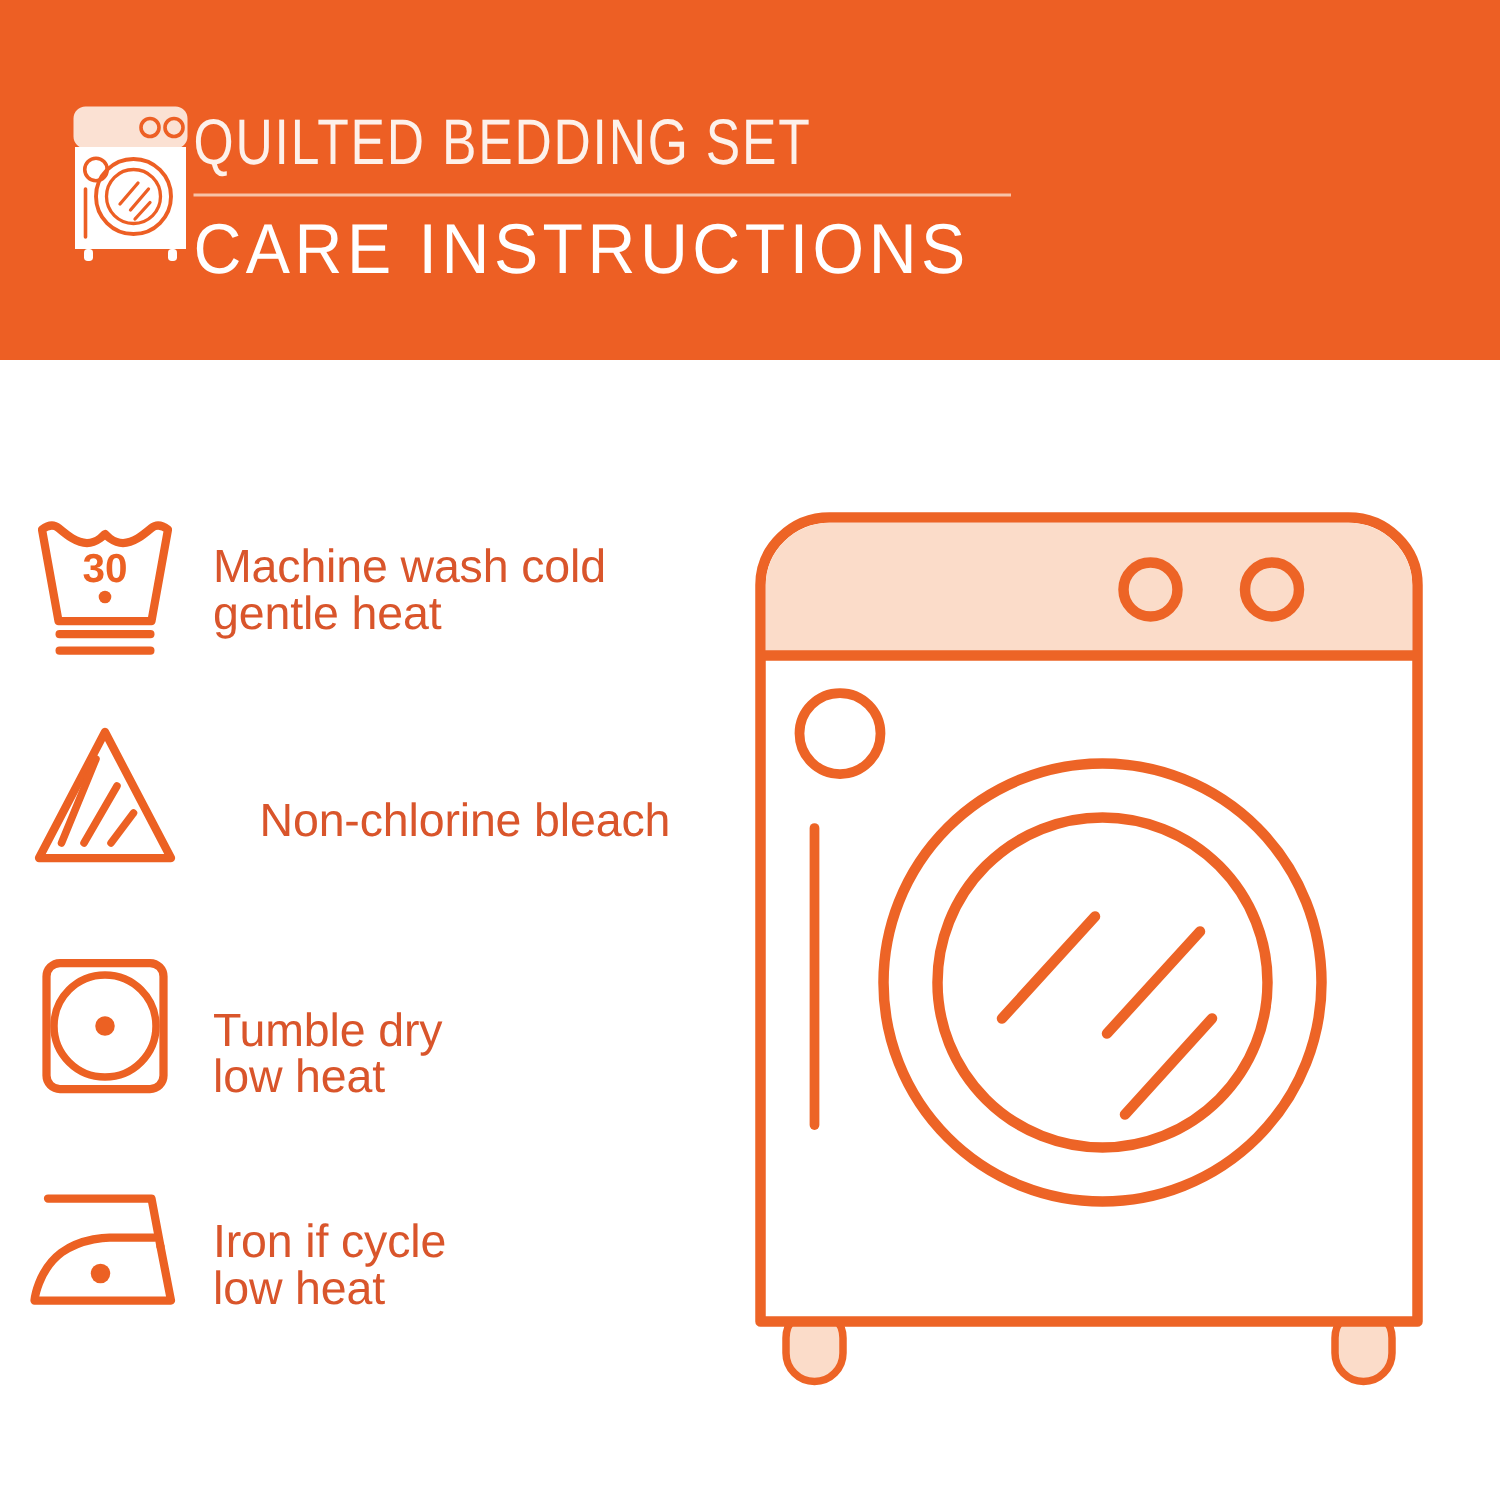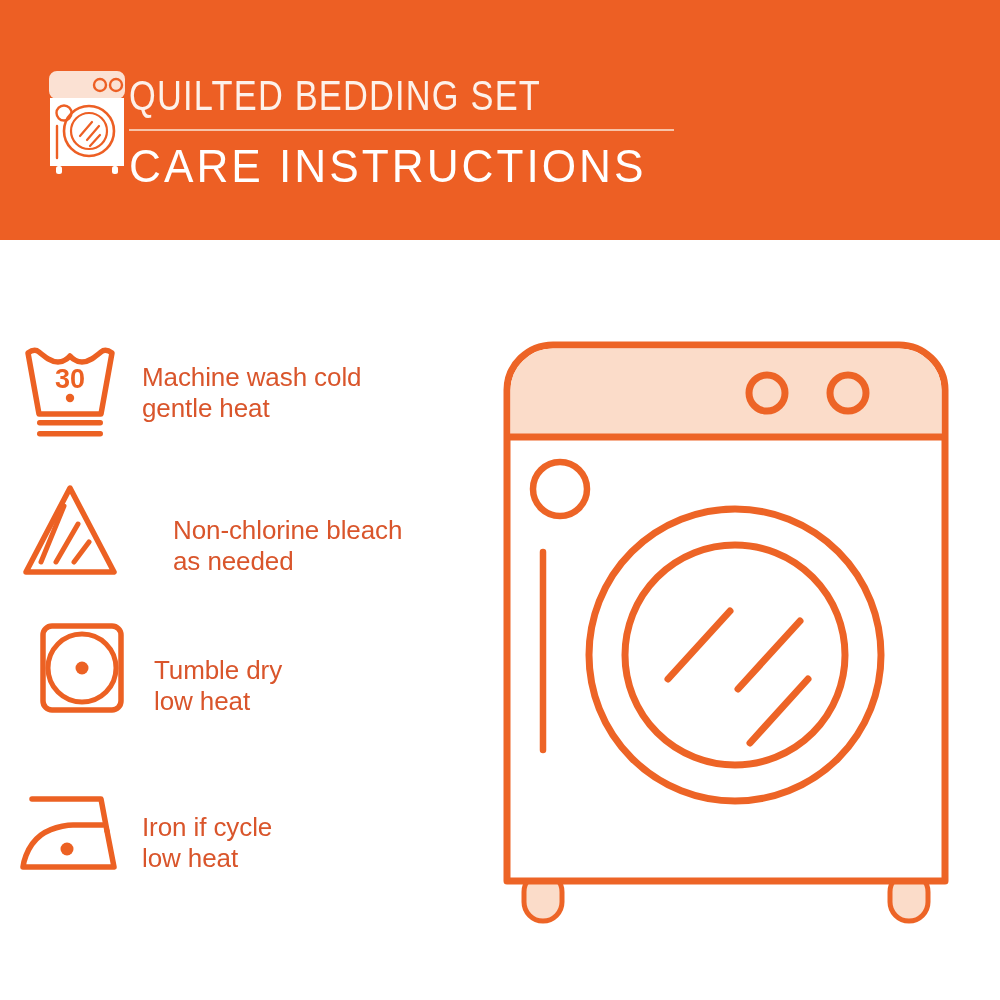--- a/index.html
+++ b/index.html
@@ -50,31 +50,31 @@
     transform:scaleX(0.94);
     transform-origin:left center;
     white-space:nowrap;
   }
 
   
   .care-list { position:absolute; left:0; top:240px; width:480px; height:700px; }
   .care-row { position:absolute; left:0; width:480px; display:flex; align-items:center;gap:12px; }
   .care-row.r0 { top:100px; }
   .care-row.r1 { top:240px; }
-  .care-row.r2 { top:376px;padding-left:12px; }
+  .care-row.r2 { top:392px; }
   .care-row.r3 { top:545px; }
 
   .care-symbol {
     width:130px; min-width:130px;
     display:flex; justify-content:center; align-items:flex-start;
     padding-left:10px;
   }
   .care-text {
     color:#D9552B;
-    font-size:26px;
+    font-size:31px;
     line-height:31px;
     letter-spacing:-0.1px;
     padding-top:2px;
     font-weight:400;
   }
   .care-row.r1 .care-text { padding-top:32px;margin-left:31px; }
   .care-row.r2 .care-text { padding-top:35px; }
   .care-row.r3 .care-text { padding-top:24px; }
 
   
@@ -138,21 +138,20 @@
       <div class="care-symbol">
         <svg width="106" height="100" viewBox="0 0 106 100">
           <path d="M53 8 L97 92 L9 92 Z" fill="none" stroke="#EC6123" stroke-width="5.5" stroke-linejoin="round"></path>
           <path d="M47 26 L24 82" fill="none" stroke="#EC6123" stroke-width="5" stroke-linecap="round"></path>
           <path d="M61 44 L39 82" fill="none" stroke="#EC6123" stroke-width="5" stroke-linecap="round"></path>
           <path d="M72 62 L57 82" fill="none" stroke="#EC6123" stroke-width="5" stroke-linecap="round"></path>
         </svg>
       </div>
       <div class="care-text">
         <div>Non-chlorine bleach</div>
-        <div>as needed</div>
       </div>
     </div>
 
     <div class="care-row r2">
       <div class="care-symbol">
         <svg width="106" height="104" viewBox="0 0 106 104">
           <rect x="14" y="10" width="78" height="84" rx="9" fill="none" stroke="#EC6123" stroke-width="5.5"></rect>
           <circle cx="53" cy="52" r="34" fill="none" stroke="#EC6123" stroke-width="5"></circle>
           <circle cx="53" cy="52" r="6.5" fill="#EC6123"></circle>
         </svg>

